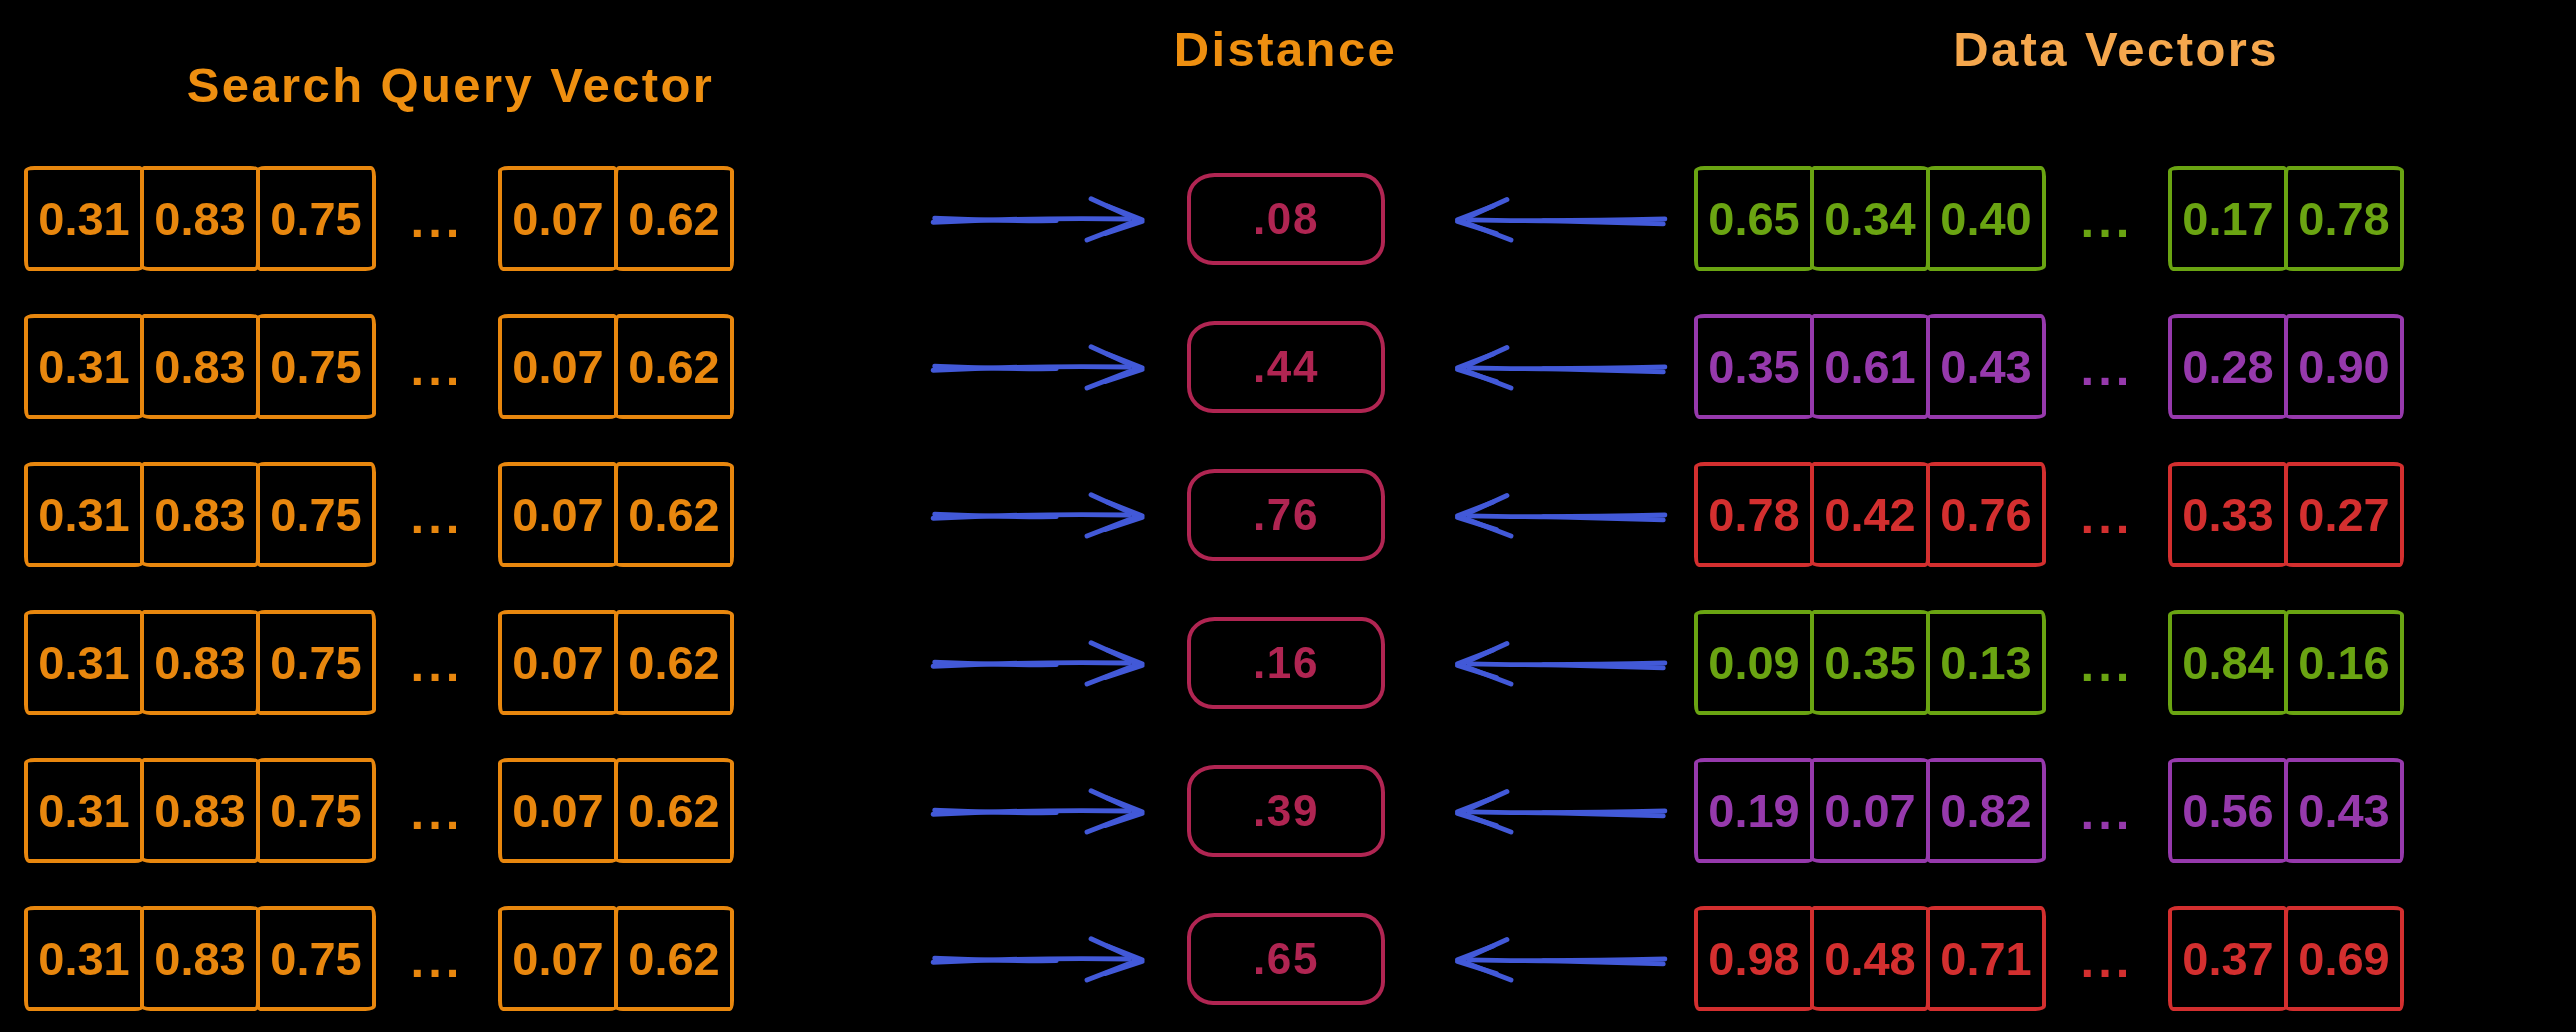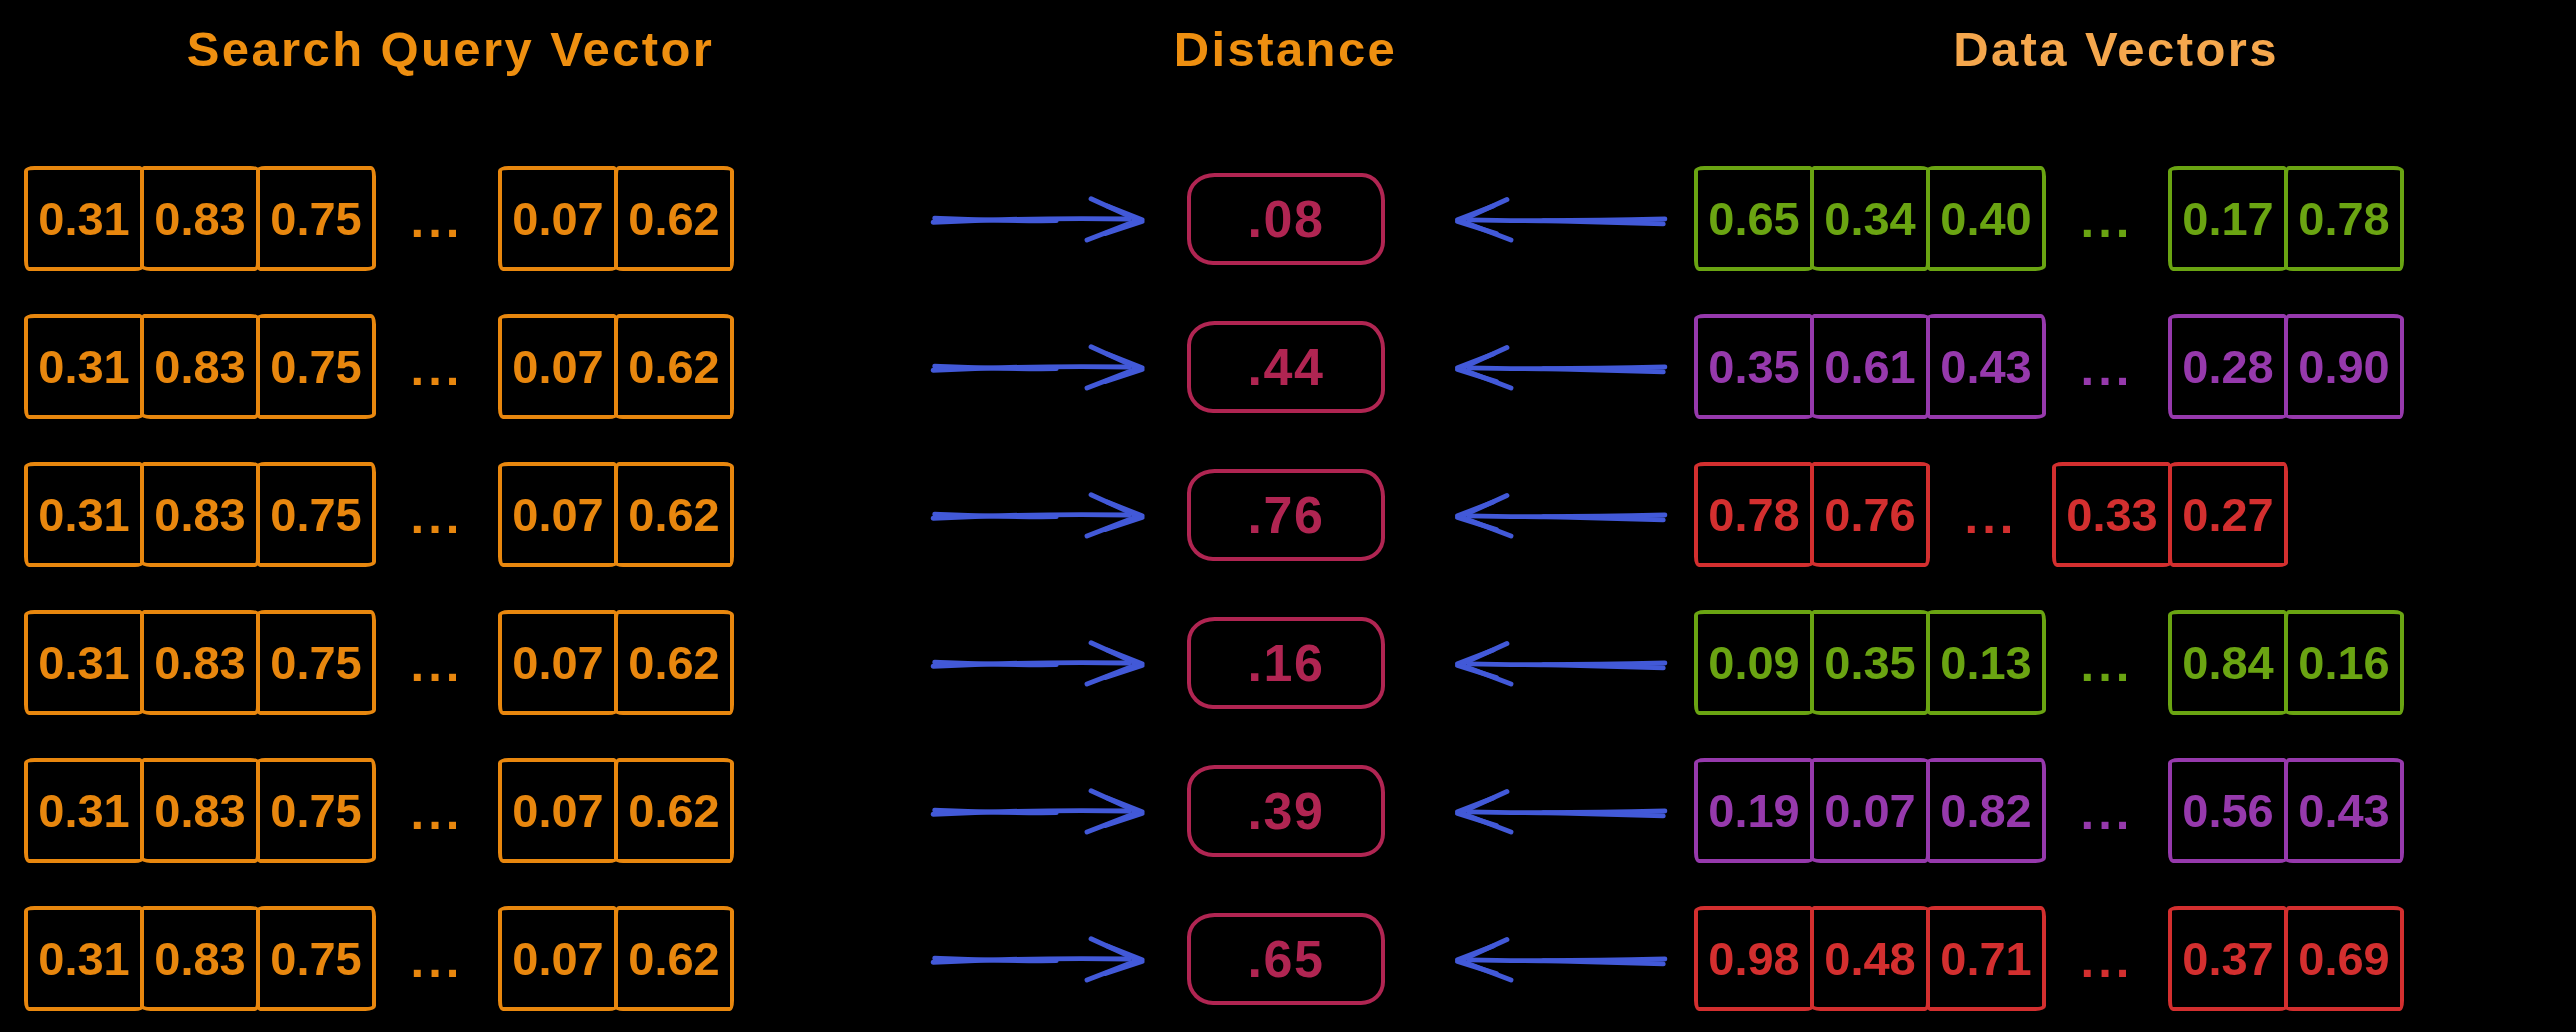--- a/index.html
+++ b/index.html
@@ -6,21 +6,21 @@
   html, body { background:#000; }
   body {
     width:2576px; height:1032px; position:relative; overflow:hidden;
     font-family:"Liberation Sans", sans-serif; font-weight:bold;
     background:var(--background,#000);
   }
   .title {
     position:absolute; top:21px; font-size:49px; letter-spacing:2.4px;
     text-align:center; white-space:nowrap;
   }
-  .title-query    { left:114px;  width:673px; color:var(--title-orange); }
+  .title-query    { left:114px;  width:673px; color:var(--title-orange);margin-top:36px; }
   .title-distance { left:1164px; width:243px; color:var(--title-orange); }
   .title-data     { left:1832px; width:568px; color:var(--data-title-orange); }
 
   .rows { position:absolute; top:166px; left:0; right:0; }
   .row  { position:relative; height:105px; margin-bottom:43px; }
 
   .vec { position:absolute; top:0; height:105px; display:flex; align-items:stretch; }
   .vec-query { left:24px;   --vec: var(--orange); }
   .vec-data  { left:1694px; }
 
@@ -45,21 +45,21 @@
   .arrow svg { width:100%; height:100%; display:block; color:var(--arrow-blue); }
   .arrow-right { left:925px; }
   .arrow-left  { left:1430px; }
 
   .distance-box {
     position:absolute; left:1187px; top:6.5px; width:198px; height:92px;
     border:4px solid var(--distance-red); color:var(--distance-red);
     border-radius: 27.6px 23px 24px 26px / 24px 27.6px 23px 26px;
     display:flex; align-items:center; justify-content:center;
   }
-  .distance-value { font-size:52px; letter-spacing:1.6px; }
+  .distance-value { font-size:44px; letter-spacing:1.6px; }
 </style>
 </head>
 <body>
 
 <div class="title title-query">Search Query Vector</div>
 <div class="title title-distance">Distance</div>
 <div class="title title-data">Data Vectors</div>
 
 <div class="rows">
   <div class="row">
@@ -190,20 +190,21 @@
         <path d="M288 38 C 230 36, 180 35, 140 34"></path>
         <path d="M95 8 L40 33"></path>
         <path d="M100 58 L40 35"></path>
         <path d="M78 16 L34 33"></path>
         <path d="M82 50 L34 35"></path>
       </svg>
     </div>
 
     <div class="vec vec-data" style="--vec: #d32f2f;">
       <div class="cell">0.78</div>
+      <div class="cell">0.42</div>
       <div class="cell">0.76</div>
       <div class="dots">...</div>
       <div class="cell">0.33</div>
       <div class="cell">0.27</div>
     </div>
 
   </div>
 
   <div class="row">
 

